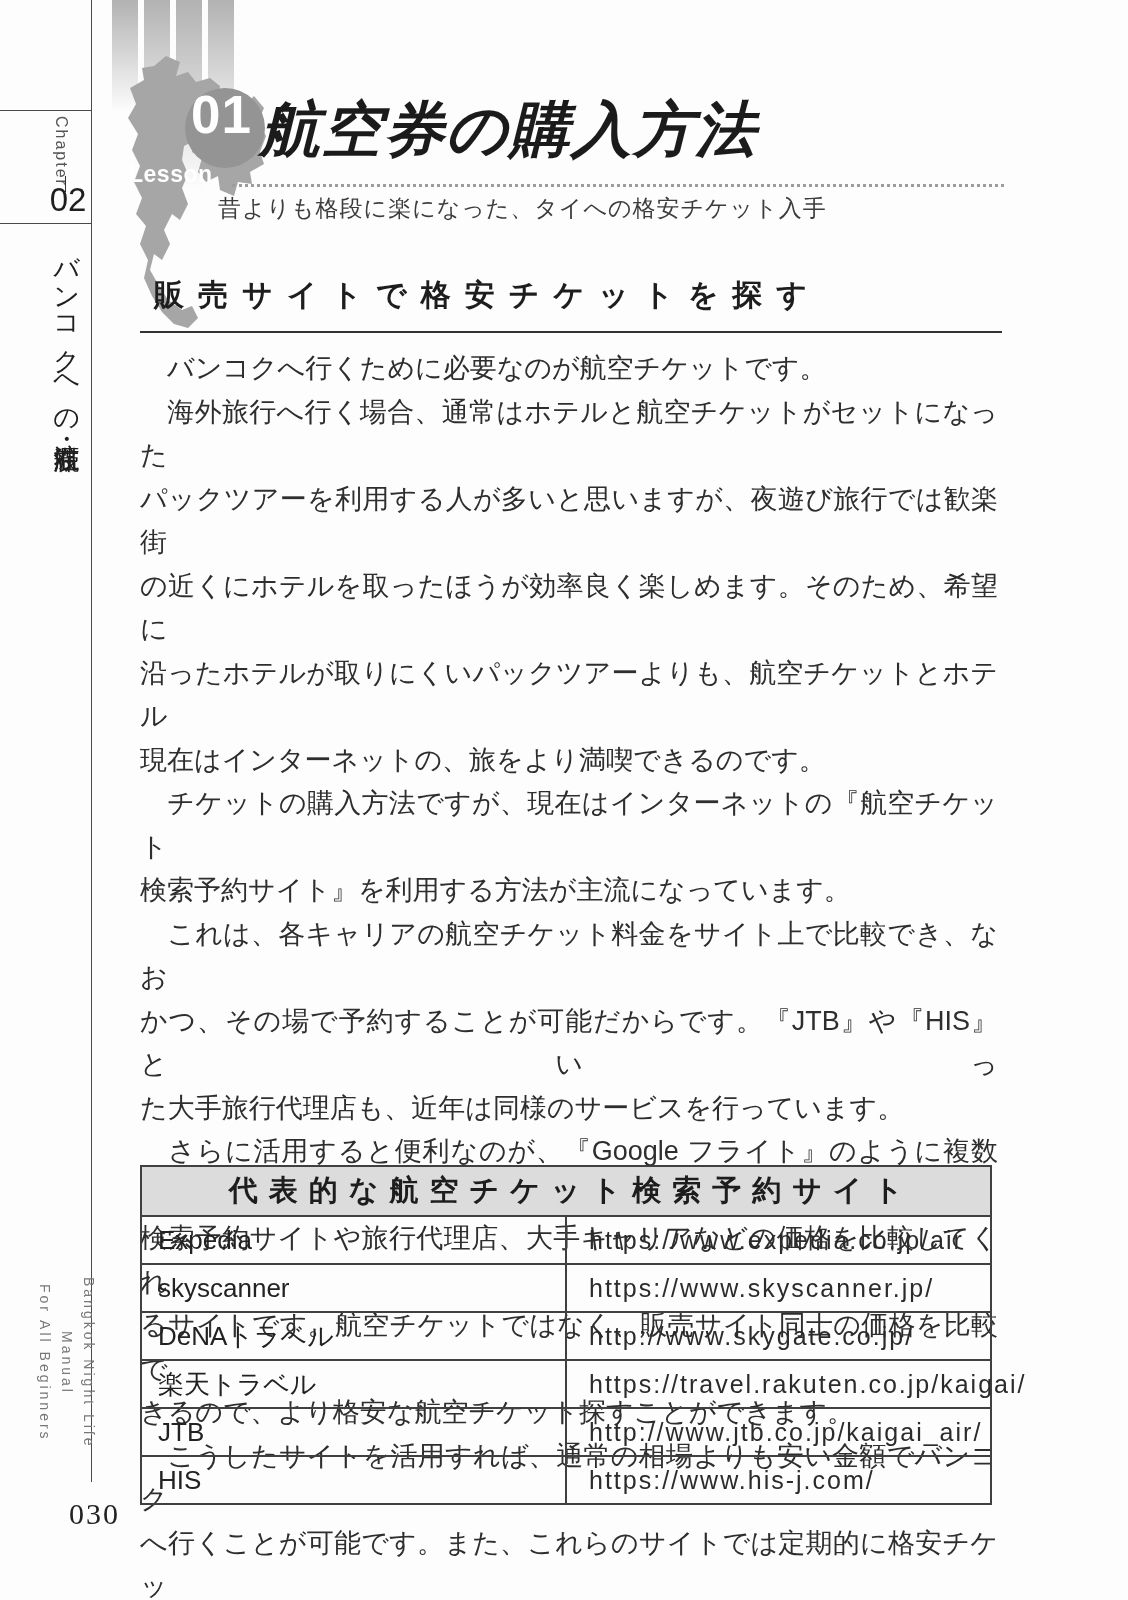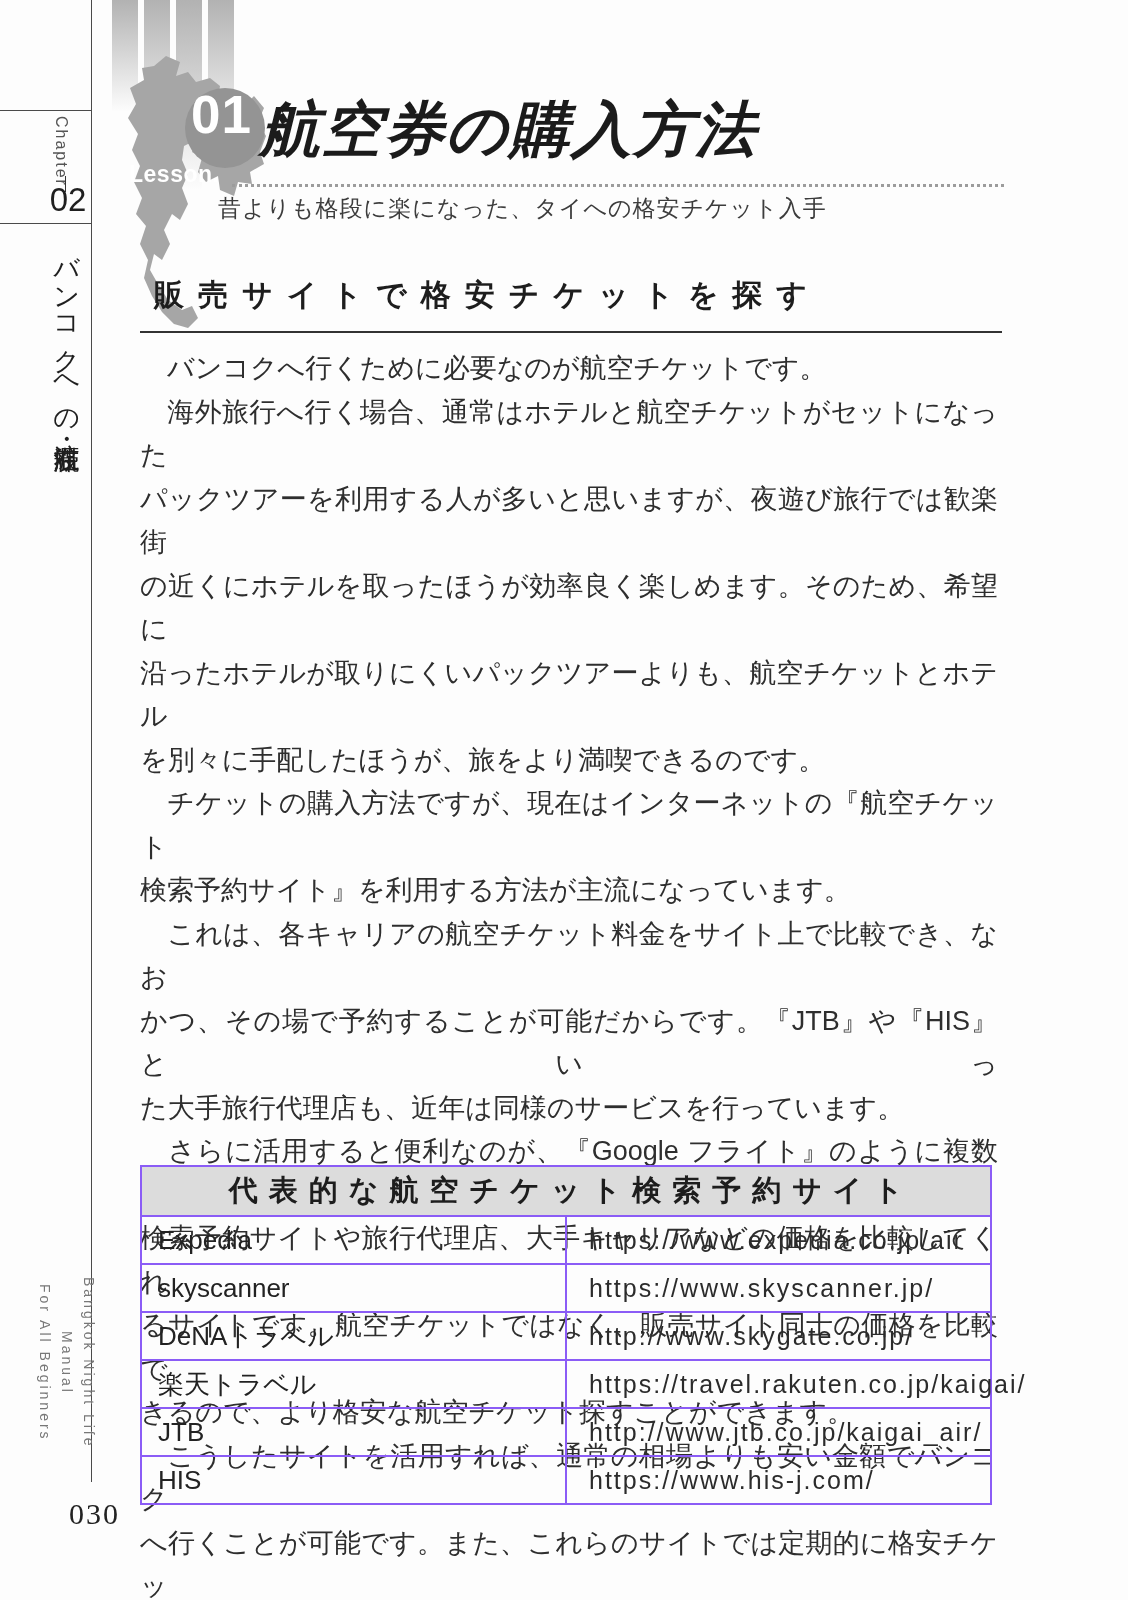--- a/index.html
+++ b/index.html
@@ -74,21 +74,21 @@
     font-size:27px; line-height:43.5px; color:#2e2e2e;
   }
   .body-line { text-align:justify; text-align-last:justify; }
   .body-line.para-end { text-align-last:left; }
 
   
   .site-table {
     position:absolute; left:140px; top:1165px; width:852px;
     border-collapse:collapse; table-layout:fixed;
   }
-  .site-table th, .site-table td { border:2px solid #8b5cf6;margin-top:48px; }
+  .site-table th, .site-table td { border:2px solid #404040;margin-top:48px; }
   .site-table th {
     height:46px; background:#dcdcdc; font-size:29px; font-weight:bold;
     letter-spacing:11px; text-indent:11px; color:#1d1d1d; text-align:center;
   }
   .site-table td { height:44px; }
   td.site-name { width:205px; padding-left:16px; font-size:26px; color:#222; }
   td.site-url  { padding-left:22px; font-size:25px; letter-spacing:2px; color:#2b2b2b; }
 </style>
 </head>
 <body>
@@ -131,21 +131,21 @@
 
   <div class="section-heading">販売サイトで格安チケットを探す</div>
   <div class="section-rule"></div>
 
   <div class="body-text" id="body-text">
       <div class="body-line para-end">　バンコクへ行くために必要なのが航空チケットです。</div>
       <div class="body-line">　海外旅行へ行く場合、通常はホテルと航空チケットがセットになった</div>
       <div class="body-line">パックツアーを利用する人が多いと思いますが、夜遊び旅行では歓楽街</div>
       <div class="body-line">の近くにホテルを取ったほうが効率良く楽しめます。そのため、希望に</div>
       <div class="body-line">沿ったホテルが取りにくいパックツアーよりも、航空チケットとホテル</div>
-      <div class="body-line para-end">を別々に手配したほうが、旅をより満喫できるのです。</div>
+      <div class="body-line para-end">現在はインターネットの、旅をより満喫できるのです。</div>
       <div class="body-line">　チケットの購入方法ですが、現在はインターネットの『航空チケット</div>
       <div class="body-line para-end">検索予約サイト』を利用する方法が主流になっています。</div>
       <div class="body-line">　これは、各キャリアの航空チケット料金をサイト上で比較でき、なお</div>
       <div class="body-line">かつ、その場で予約することが可能だからです。『JTB』や『HIS』といっ</div>
       <div class="body-line para-end">た大手旅行代理店も、近年は同様のサービスを行っています。</div>
       <div class="body-line">　さらに活用すると便利なのが、『Google フライト』のように複数の</div>
       <div class="body-line">検索予約サイトや旅行代理店、大手キャリアなどの価格を比較してくれ</div>
       <div class="body-line">るサイトです。航空チケットではなく、販売サイト同士の価格を比較で</div>
       <div class="body-line para-end">きるので、より格安な航空チケット探すことができます。</div>
       <div class="body-line">　こうしたサイトを活用すれば、通常の相場よりも安い金額でバンコク</div>

